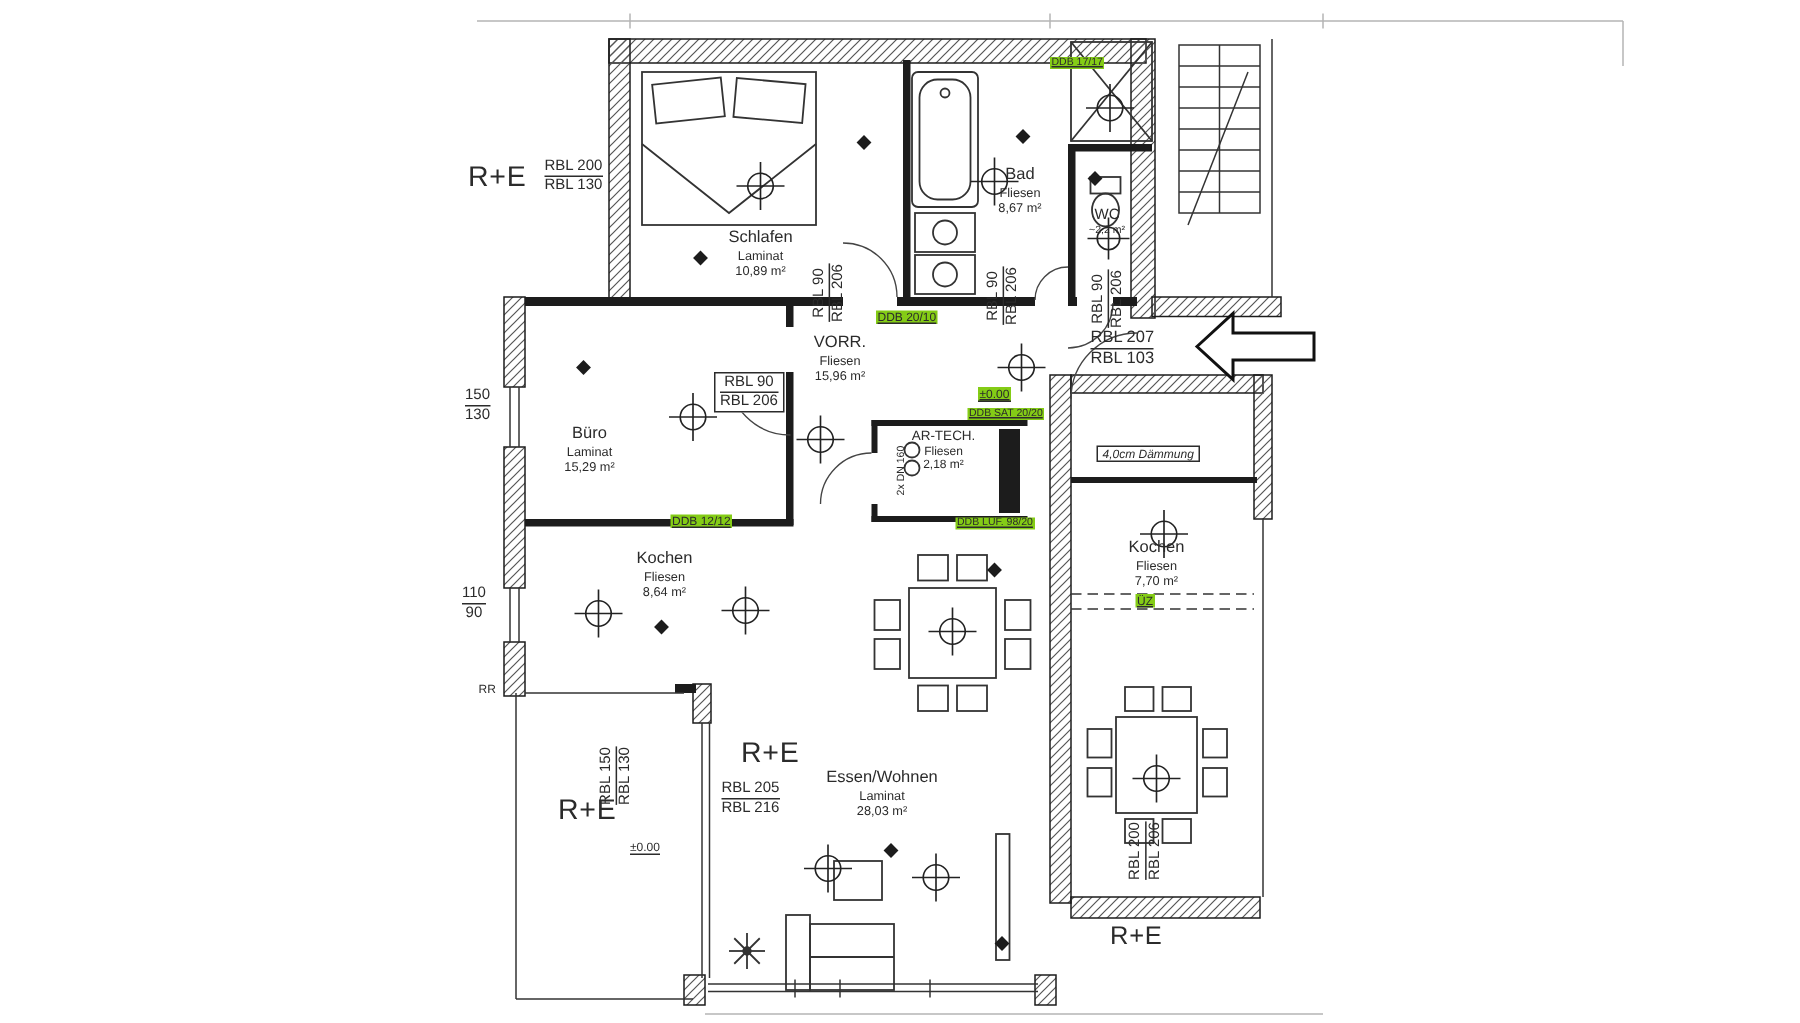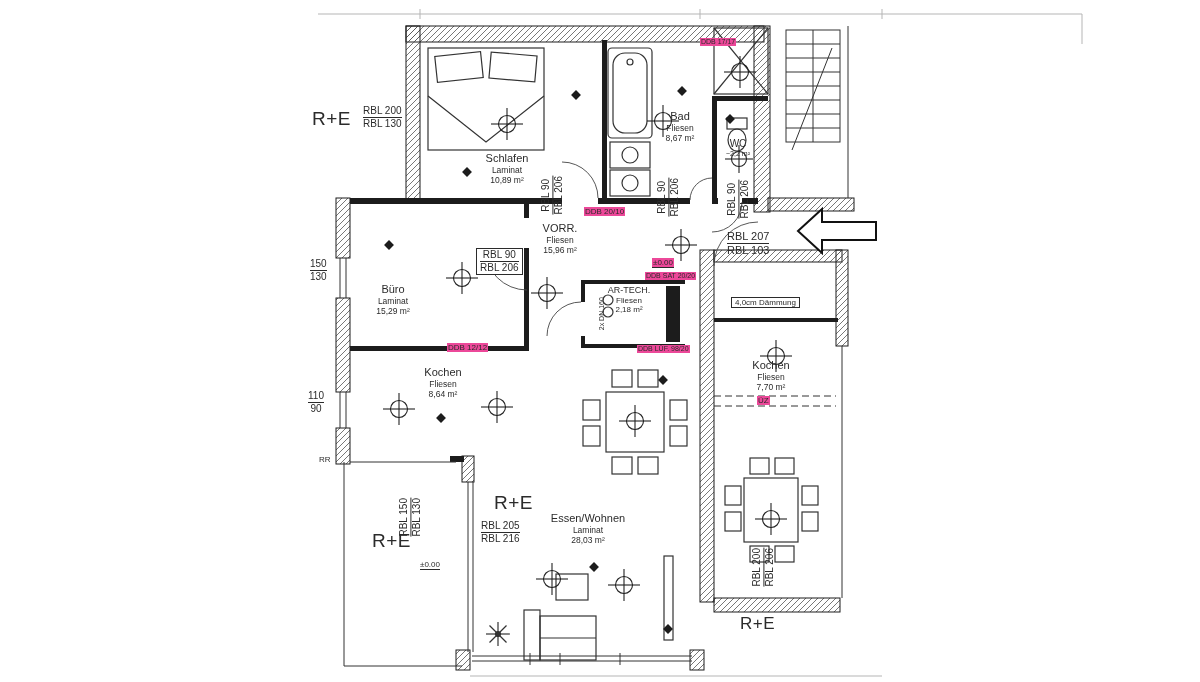--- a/index.html
+++ b/index.html
@@ -16,21 +16,21 @@
   .room { text-align:center; }
   .room .rn  { font-size:11px; }
   .room .sub { font-size:8.5px; }
   .room-sm .rn { font-size:9px; }
   .room-sm .sub { font-size:8px; }
   .frac span { display:block; text-align:center; }
   .frac span:first-child { border-bottom:1px solid #2b2b2b; }
   .boxed { border:1px solid #2b2b2b; background:#fff; padding:0 3px; }
   .vlabel { transform-origin:left bottom; transform:rotate(-90deg); }
   .underl { border-bottom:1px solid #2b2b2b; }
-  .onwhite { background:#ec4899; padding:0 1px; }
+  .onwhite { background:#84cc16; padding:0 1px;text-decoration:underline; }
   
   .cr line { stroke:#222; stroke-width:1.1; }
   .cr circle { stroke:#222; fill:none; stroke-width:1.1; }
   .furn { fill:none; stroke:#333; stroke-width:1.2; }
   .thin { stroke:#333; stroke-width:1; fill:none; }
   .faint { stroke:#b5b5b5; stroke-width:1; }
 </style>
 </head>
 <body>
 
@@ -353,21 +353,21 @@
     <div class="rn">VORR.</div>
     <div class="sub">Fliesen</div>
     <div class="sub">15,96 m²</div>
   </div>
 
   <div class="lbl frac med boxed" style="left:476px; top:248px;">
     <span>RBL 90</span>
     <span>RBL 206</span>
   </div>
 
-  <div class="lbl frac" style="left:727px; top:230px; font-size:11px;">
+  <div class="lbl frac" style="left:727px; top:219px; font-size:11px;">
     <span>RBL 207</span>
     <span>RBL 103</span>
   </div>
 
   <div class="lbl small underl onwhite" style="left:652px; top:258px;">±0.00</div>
   <div class="lbl tiny onwhite" style="left:645px; top:272px;">DDB SAT 20/20</div>
 
   <div class="lbl frac med" style="left:310px; top:258px;">
     <span>150</span>
     <span>130</span>
@@ -383,21 +383,21 @@
     <div class="rn">AR-TECH.</div>
     <div class="sub">Fliesen</div>
     <div class="sub">2,18 m²</div>
   </div>
 
   <div class="lbl tiny vlabel" style="left:606px; top:322px;">2x DN 160</div>
 
   <div class="lbl tiny onwhite" style="left:637px; top:345px;">DDB LÜF. 98/20</div>
   <div class="lbl small onwhite" style="left:447px; top:343px;">DDB 12/12</div>
 
-  <div class="lbl small boxed" style="left:731px; top:297px;">4,0cm Dämmung</div>
+  <div class="lbl small boxed" style="left:731px; top:297px;font-style:italic;">4,0cm Dämmung</div>
 
   <div class="lbl room" style="left:408px; top:366px; width:70px;">
     <div class="rn">Kochen</div>
     <div class="sub">Fliesen</div>
     <div class="sub">8,64 m²</div>
   </div>
 
   <div class="lbl room" style="left:736px; top:359px; width:70px;">
     <div class="rn">Kochen</div>
     <div class="sub">Fliesen</div>

